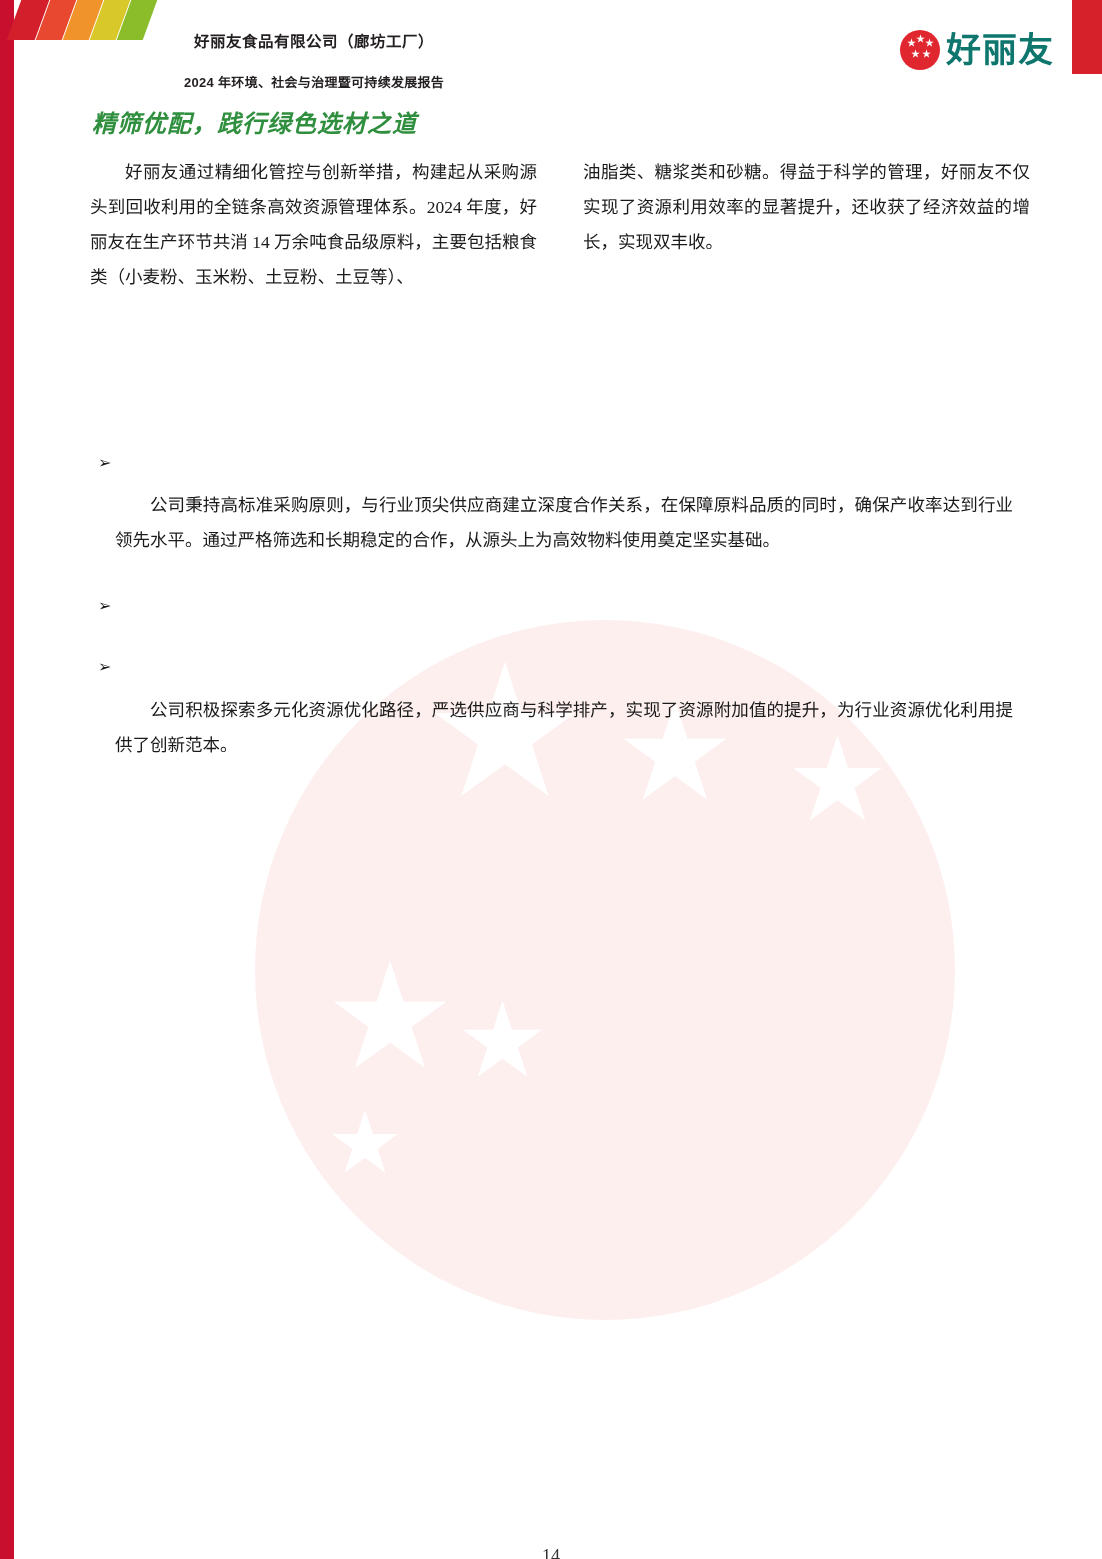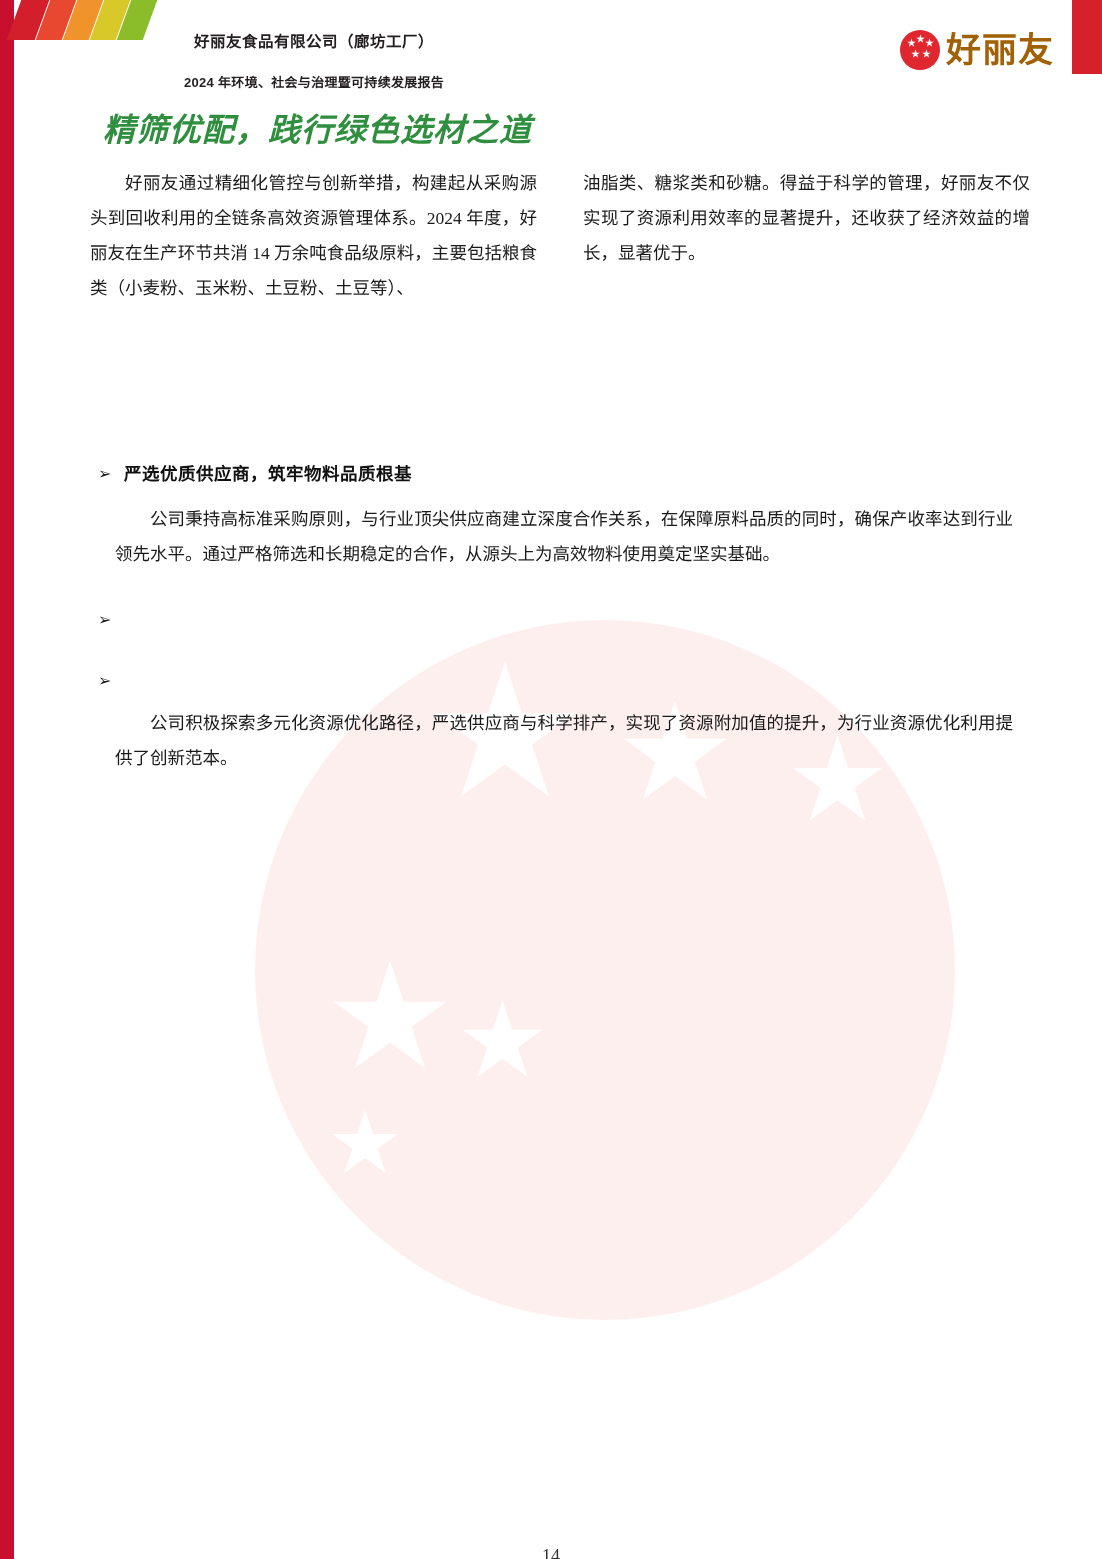--- a/index.html
+++ b/index.html
@@ -111,21 +111,21 @@
   .ms3 { left: 25px; top: 9px;  }
   .ms4 { left: 11px; top: 20px; }
   .ms5 { left: 22px; top: 20px; }
   .logo-text {
     position: absolute;
     left: 54px;
     top: 8px;
     font-family: "Liberation Sans", sans-serif;
     font-size: 35px;
     font-weight: bold;
-    color: #a16207;
+    color: #0f766e;
     letter-spacing: 1px;
     line-height: 40px;
   }
 
   
   .watermark {
     position: absolute;
     left: 255px;
     top: 620px;
     width: 700px;
@@ -147,24 +147,24 @@
     position: absolute;
     left: 90px;
     top: 104px;
     width: 940px;
     z-index: 5;
   }
   .section-heading {
     font-family: "Liberation Serif", serif;
     font-style: italic;
     font-weight: bold;
-    font-size: 32px;
+    font-size: 24px;
     color: #2f8f3e;
     letter-spacing: 1px;
-    margin: 0 0 16px 13px;
+    margin: 0 0 16px 2px;
   }
 
   .two-col {
     display: flex;
     gap: 46px;
     margin-top: 12px;
   }
   .col {
     width: 447px;
   }
@@ -264,29 +264,28 @@
 
   <div class="content">
 
     <h2 class="section-heading">精筛优配，践行绿色选材之道</h2>
 
     <div class="two-col">
       <div class="col">
         <p class="indent">好丽友通过精细化管控与创新举措，构建起从采购源头到回收利用的全链条高效资源管理体系。2024 年度，好丽友在生产环节共消 14 万余吨食品级原料，主要包括粮食类（小麦粉、玉米粉、土豆粉、土豆等）、</p>
       </div>
       <div class="col">
-        <p>油脂类、糖浆类和砂糖。得益于科学的管理，好丽友不仅实现了资源利用效率的显著提升，还收获了经济效益的增长，显著优于。</p>
+        <p>油脂类、糖浆类和砂糖。得益于科学的管理，好丽友不仅实现了资源利用效率的显著提升，还收获了经济效益的增长，实现双丰收。</p>
       </div>
     </div>
 
     <div style="height:120px;"></div>
 
     <div class="bullet-row">
       <div class="bullet-mark">➢</div>
-      <div class="bullet-title">严选优质供应商，筑牢物料品质根基</div>
     </div>
     <p class="body-para">公司秉持高标准采购原则，与行业顶尖供应商建立深度合作关系，在保障原料品质的同时，确保产收率达到行业领先水平。通过严格筛选和长期稳定的合作，从源头上为高效物料使用奠定坚实基础。</p>
 
     <div class="bullet-row">
       <div class="bullet-mark">➢</div>
     </div>
 
     <div class="bullet-row">
       <div class="bullet-mark">➢</div>
     </div>

